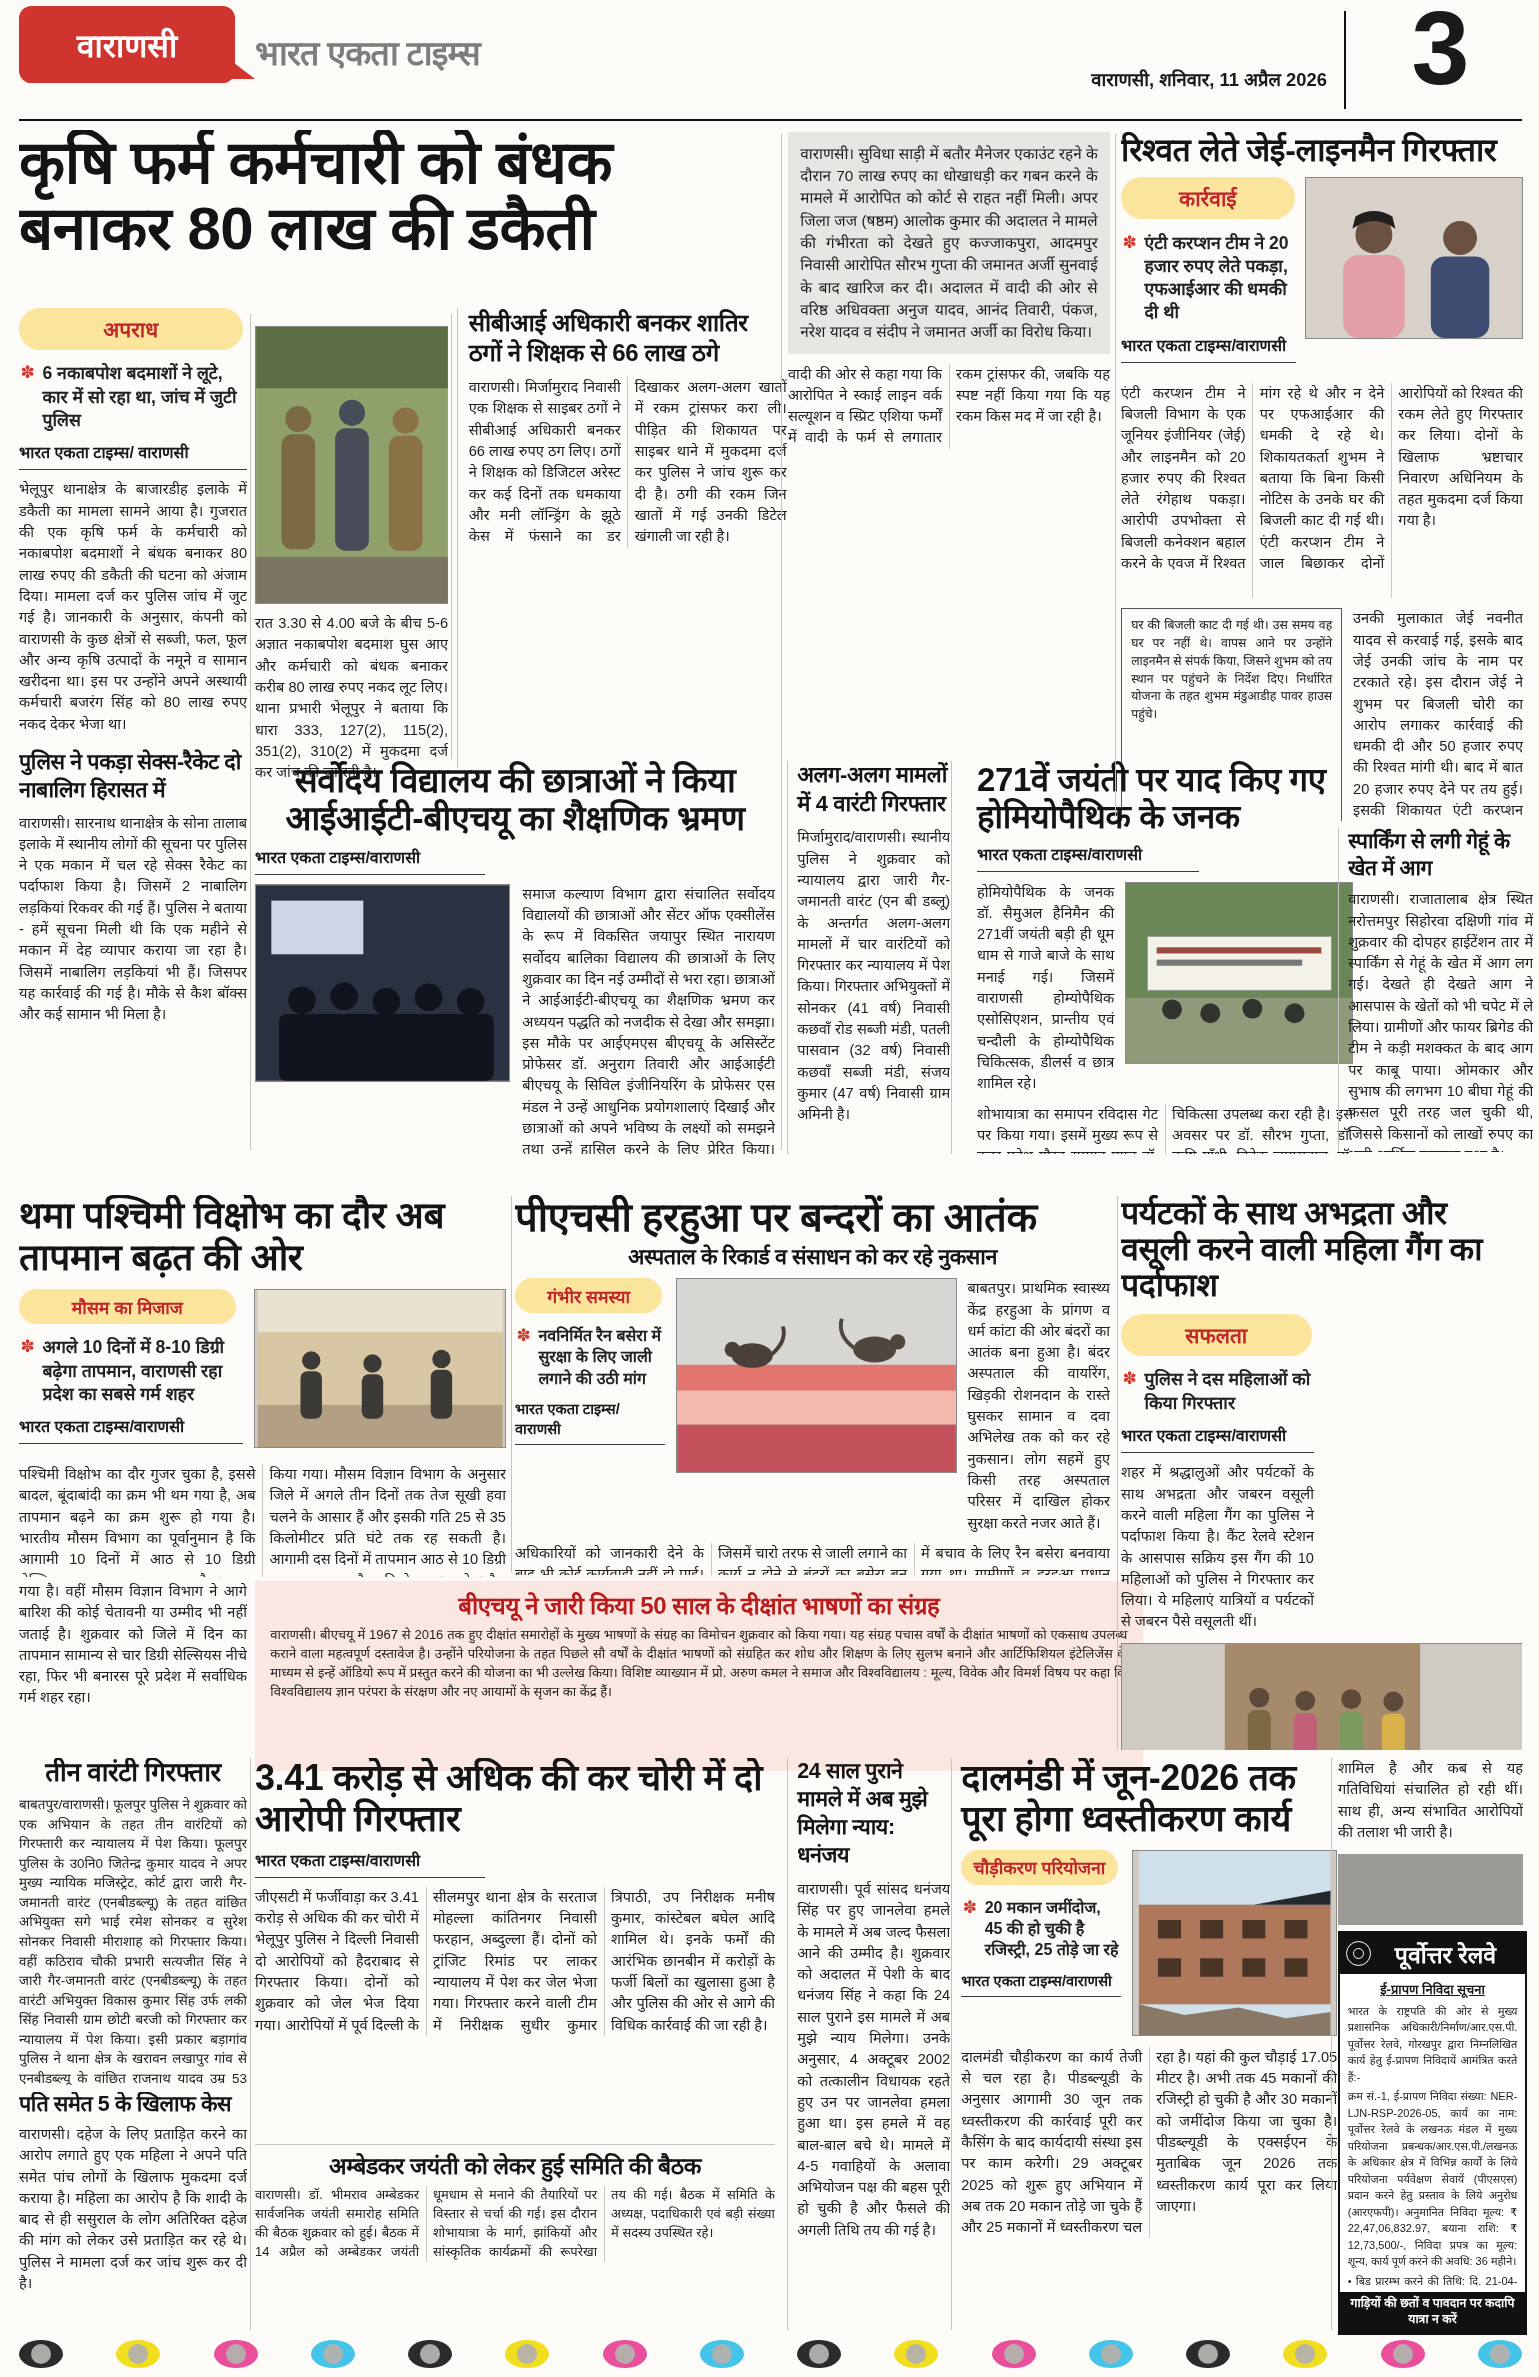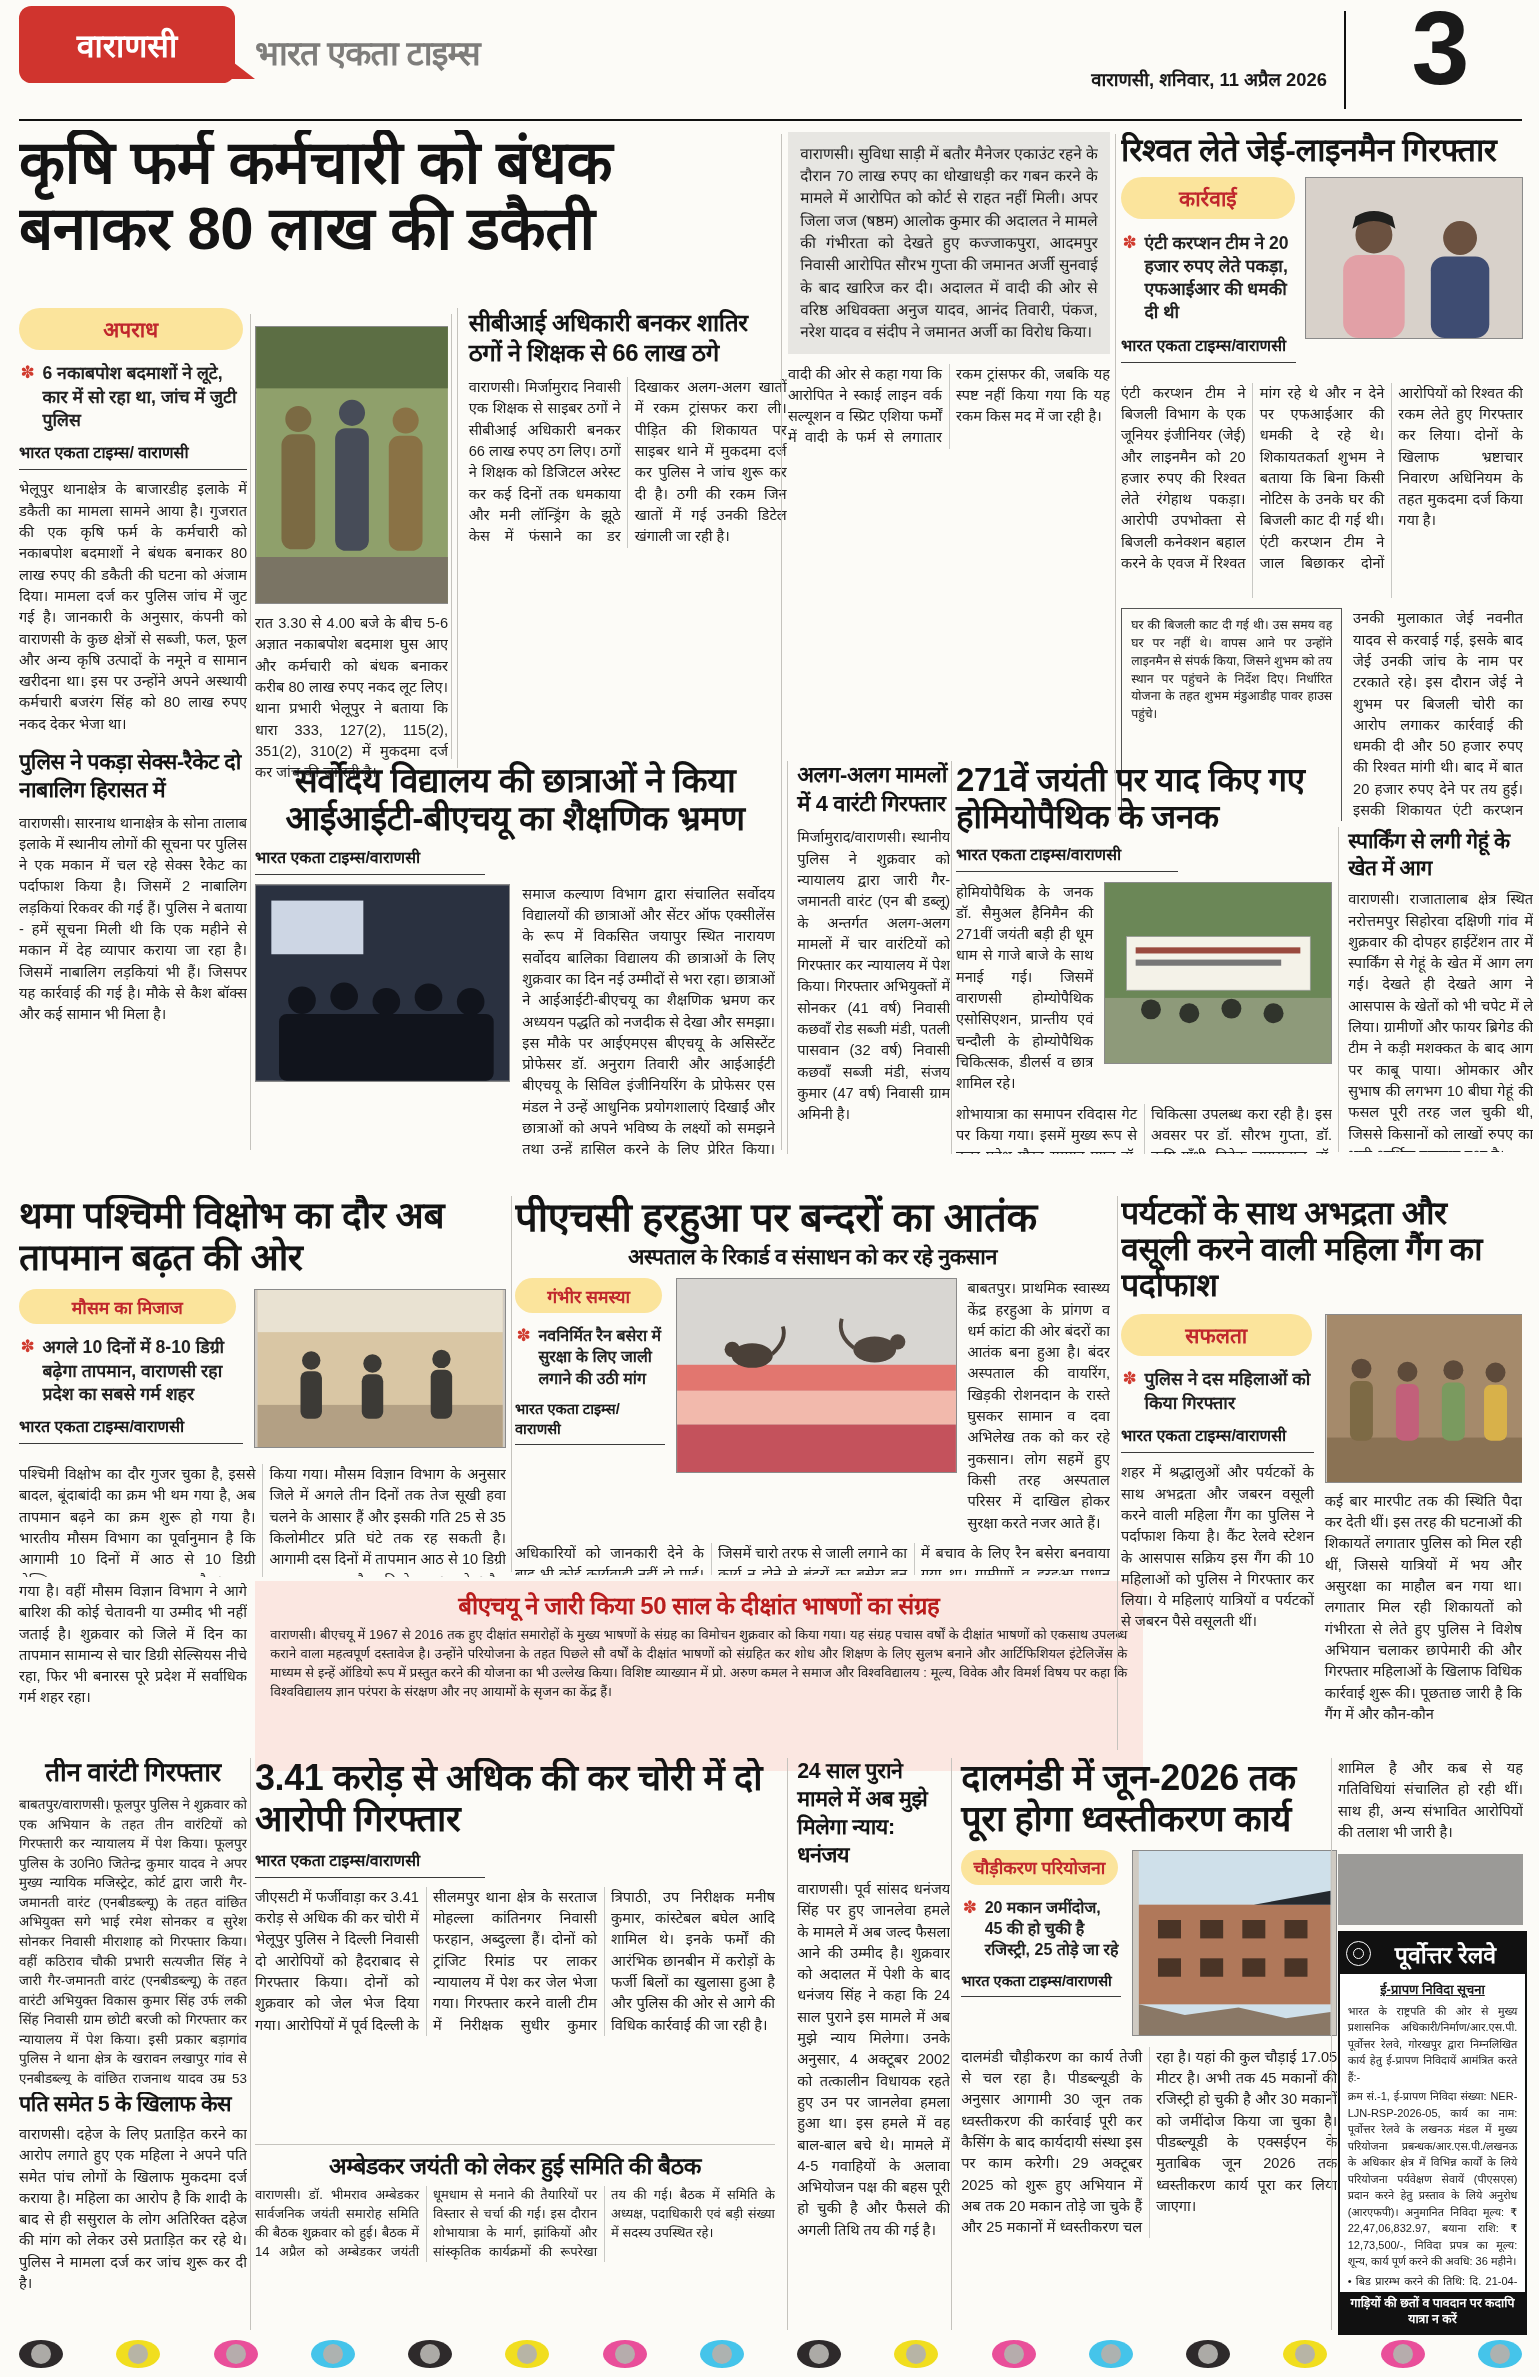--- a/index.html
+++ b/index.html
@@ -147,21 +147,21 @@
       </div>
       <p class="body-txt" style="flex:1;">समाज कल्याण विभाग द्वारा संचालित सर्वोदय विद्यालयों की छात्राओं और सेंटर ऑफ एक्सीलेंस के रूप में विकसित जयापुर स्थित नारायण सर्वोदय बालिका विद्यालय की छात्राओं के लिए शुक्रवार का दिन नई उम्मीदों से भरा रहा। छात्राओं ने आईआईटी-बीएचयू का शैक्षणिक भ्रमण कर अध्ययन पद्धति को नजदीक से देखा और समझा। इस मौके पर आईएमएस बीएचयू के असिस्टेंट प्रोफेसर डॉ. अनुराग तिवारी और आईआईटी बीएचयू के सिविल इंजीनियरिंग के प्रोफेसर एस मंडल ने उन्हें आधुनिक प्रयोगशालाएं दिखाईं और छात्राओं को अपने भविष्य के लक्ष्यों को समझने तथा उन्हें हासिल करने के लिए प्रेरित किया। भ्रमण के दौरान छात्राओं ने इन प्रतिष्ठित संस्थानों के शैक्षणिक वातावरण, आधुनिक सुविधाओं और अत्याधुनिक तकनीक का अवलोकन किया।</p>
     </div>
   </section>
 
   <section class="abs" style="left:787px;top:761px;width:153px;height:393px;border-left:0.8px solid #c5c3bd;padding-left:9.2px;">
     <h2 class="hl" style="font-size:22px;line-height:1.3;margin-bottom:9.2px;">अलग-अलग मामलों में 4 वारंटी गिरफ्तार</h2>
     <p class="body-txt">मिर्जामुराद/वाराणसी। स्थानीय पुलिस ने शुक्रवार को न्यायालय द्वारा जारी गैर-जमानती वारंट (एन बी डब्लू) के अन्तर्गत अलग-अलग मामलों में चार वारंटियों को गिरफ्तार कर न्यायालय में पेश किया। गिरफ्तार अभियुक्तों में सोनकर (41 वर्ष) निवासी कछवाँ रोड सब्जी मंडी, पतली पासवान (32 वर्ष) निवासी कछवाँ सब्जी मंडी, संजय कुमार (47 वर्ष) निवासी ग्राम अमिनी है।</p>
   </section>
 
-  <section class="abs" style="left:951px;top:761px;width:376px;height:393px;border-left:0.8px solid #c5c3bd;padding-left:4px;">
+  <section class="abs" style="left:951px;top:761px;width:376px;height:393px;border-left:0.8px solid #c5c3bd;padding-left:25px;">
     <h2 class="hl" style="font-size:33px;margin-bottom:7.7px;">271वें जयंती पर याद किए गए होमियोपैथिक के जनक</h2>
     <div class="byline" style="width:222px;">भारत एकता टाइम्स/वाराणसी</div>
     <div style="display:flex;gap:10.7px;">
       <p class="body-txt" style="flex:1;">होमियोपैथिक के जनक डॉ. सैमुअल हैनिमैन की 271वीं जयंती बड़ी ही धूम धाम से गाजे बाजे के साथ मनाई गई। जिसमें वाराणसी होम्योपैथिक एसोसिएशन, प्रान्तीय एवं चन्दौली के होम्योपैथिक चिकित्सक, डीलर्स व छात्र शामिल रहे।</p>
       <div class="photo" style="width:226px;height:180px;flex:0 0 auto;">
         <svg viewBox="0 0 295 235">
           <rect width="295" height="235" fill="#6b8757"></rect>
           <rect y="150" width="295" height="85" fill="#8e9a7a"></rect>
           <rect x="28" y="70" width="240" height="70" fill="#f4f2e8" stroke="#999"></rect>
           <rect x="40" y="84" width="215" height="8" fill="#9a4a3e"></rect>
@@ -251,21 +251,21 @@
     <p class="body-txt cols-3" style="margin-top:9.2px;">अधिकारियों को जानकारी देने के बाद भी कोई कार्यवाही नहीं हो पाई। पीएचसी हरहुआ के प्रांगण में विधायक निधि योजना 23-24 में ग्रामीण अभियांत्रिकी विभाग द्वारा नवनिर्मित रैन बसेरा बनवाया गया। जिसमें चारो तरफ से जाली लगाने का कार्य न होने से बंदरों का बसेरा बन गया है। प्रभारी चिकित्साधिकारी डॉ0 सन्तोष कुमार के अनुसार मरीजों के संग आने वाले परिजनों व मरीजों के लिए धूप, बरसात व जाड़े के मौसम में बचाव के लिए रैन बसेरा बनवाया गया था। ग्रामीणों व हरहुआ प्रधान अनवर हाशमी ने इसमें शीघ्र जाली लगवाने की मांग की है।</p>
   </section>
 
   <section class="abs pinkbox" style="left:255px;top:1581px;width:857px;height:169px;">
     <h2 class="hl" style="font-size:24px;text-align:center;color:#b91c1c;margin-bottom:7.7px;">बीएचयू ने जारी किया 50 साल के दीक्षांत भाषणों का संग्रह</h2>
     <p class="body-txt" style="font-size:13px;">वाराणसी। बीएचयू में 1967 से 2016 तक हुए दीक्षांत समारोहों के मुख्य भाषणों के संग्रह का विमोचन शुक्रवार को किया गया। यह संग्रह पचास वर्षों के दीक्षांत भाषणों को एकसाथ उपलब्ध कराने वाला महत्वपूर्ण दस्तावेज है। उन्होंने परियोजना के तहत पिछले सौ वर्षों के दीक्षांत भाषणों को संग्रहित कर शोध और शिक्षण के लिए सुलभ बनाने और आर्टिफिशियल इंटेलिजेंस के माध्यम से इन्हें ऑडियो रूप में प्रस्तुत करने की योजना का भी उल्लेख किया। विशिष्ट व्याख्यान में प्रो. अरुण कमल ने समाज और विश्वविद्यालय : मूल्य, विवेक और विमर्श विषय पर कहा कि विश्वविद्यालय ज्ञान परंपरा के संरक्षण और नए आयामों के सृजन का केंद्र हैं।</p>
   </section>
 
   <section class="abs" style="left:1121px;top:1195px;width:401px;height:555px;">
     <h2 class="hl" style="font-size:32px;margin-bottom:10.7px;">पर्यटकों के साथ अभद्रता और वसूली करने वाली महिला गैंग का पर्दाफाश</h2>
-    <div style="display:flex;gap:10.7px;">
+    <div style="display:flex;gap:10.7px;flex-direction:column;">
       <div style="width:193px;flex:0 0 auto;">
         <span class="kicker">सफलता</span>
         <div class="bullet">
           <span class="star">✽</span>
           <span>पुलिस ने दस महिलाओं को किया गिरफ्तार</span>
         </div>
         <div class="byline">भारत एकता टाइम्स/वाराणसी</div>
         <p class="body-txt">शहर में श्रद्धालुओं और पर्यटकों के साथ अभद्रता और जबरन वसूली करने वाली महिला गैंग का पुलिस ने पर्दाफाश किया है। कैंट रेलवे स्टेशन के आसपास सक्रिय इस गैंग की 10 महिलाओं को पुलिस ने गिरफ्तार कर लिया। ये महिलाएं यात्रियों व पर्यटकों से जबरन पैसे वसूलती थीं।</p>
       </div>
       <div style="flex:1;">

